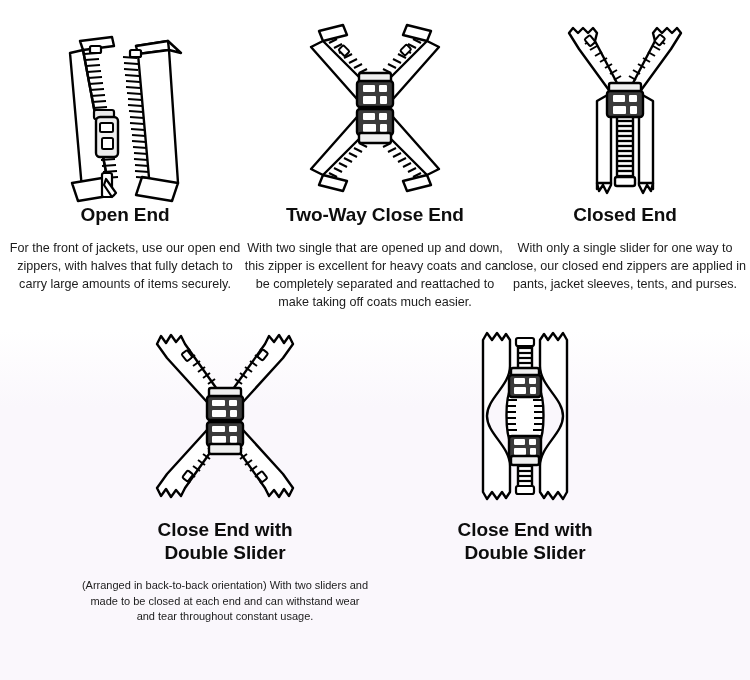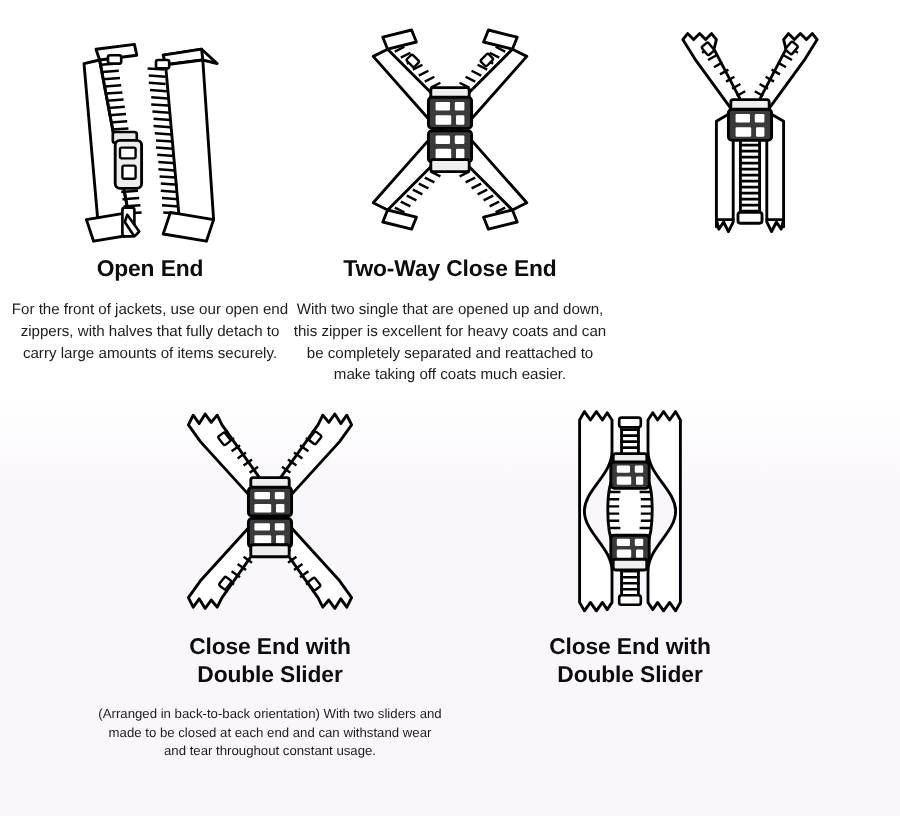--- a/index.html
+++ b/index.html
@@ -64,21 +64,20 @@
   }
   .art svg {
     display: block;
   }
   .heading {
     font-size: 19px;
     font-weight: bold;
     line-height: 1.22;
     text-align: center;
     color: #0d0d0d;
-    margin-top: 10px;
     letter-spacing: -0.1px;
   }
   .heading-bottom {
     margin-top: 12px;
   }
   .blurb {
     font-size: 12.6px;
     line-height: 1.42;
     text-align: center;
     color: #1c1c1c;
@@ -349,20 +348,22 @@
           </g>
 
           <rect x="60" y="164" width="20" height="9" rx="2" fill="#ffffff" stroke="#000000" stroke-width="2.4"></rect>
 
           <g fill="#ffffff" stroke="#000000" stroke-width="2" stroke-linejoin="round">
             <rect x="31" y="24" width="9" height="7" rx="1.5" transform="rotate(50 35 27)"></rect>
             <rect x="100" y="24" width="9" height="7" rx="1.5" transform="rotate(-50 104 27)"></rect>
           </g>
         </svg>
       </div>
+      <div class="heading">Closed End</div>
+      <div class="blurb blurb-mid">With only a single slider for one way to close, our closed end zippers are applied in pants, jacket sleeves, tents, and purses.</div>
     </div>
 
   </div>
 
   <div class="row row-bottom">
 
     <div class="card card-bottom">
       <div class="art art-bottom">
         <svg width="160" height="180" viewBox="0 0 160 180">
           <g fill="#ffffff" stroke="#000000" stroke-width="2.4" stroke-linejoin="round" stroke-linecap="round">

